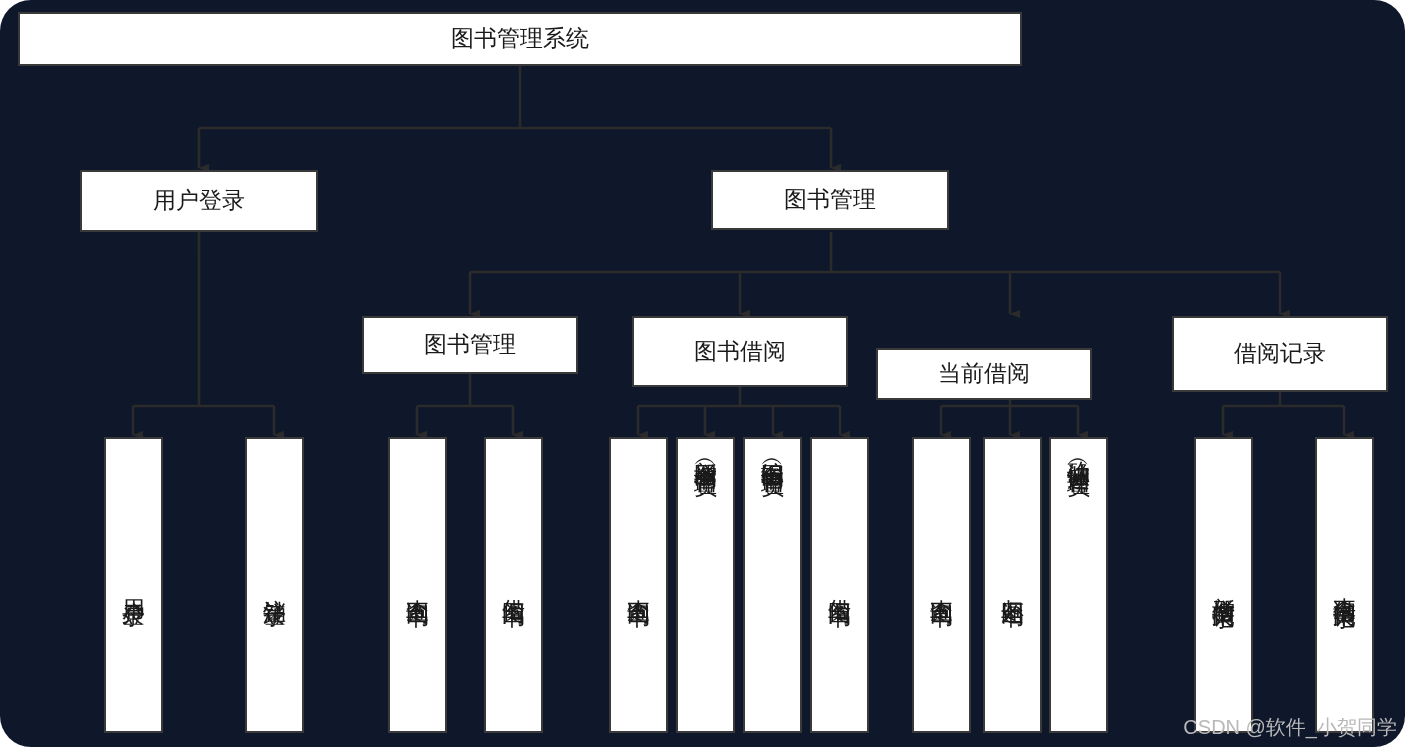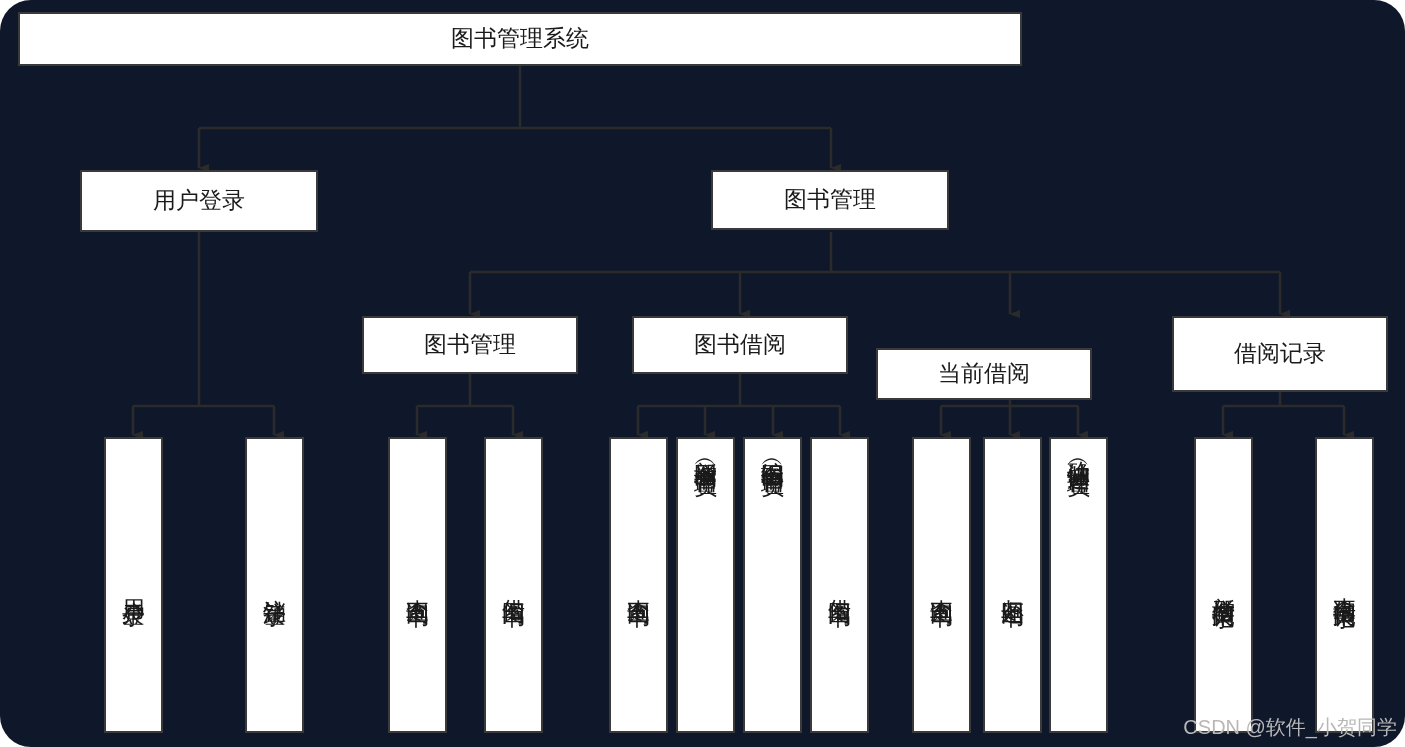--- a/index.html
+++ b/index.html
@@ -131,21 +131,21 @@
   <div class="node horiz" style="left:80px; top:170px; width:238px; height:62px;">
     <span class="label">用户登录</span>
   </div>
   <div class="node horiz" style="left:711px; top:170px; width:238px; height:60px;">
     <span class="label">图书管理</span>
   </div>
 
   <div class="node horiz" style="left:362px; top:316px; width:216px; height:58px;">
     <span class="label">图书管理</span>
   </div>
-  <div class="node horiz" style="left:632px; top:316px; width:216px; height:58px;">
+  <div class="node horiz" style="left:632px; top:316px; width:216px; height:71px;">
     <span class="label">图书借阅</span>
   </div>
   <div class="node horiz" style="left:876px; top:316px; width:216px; height:52px;margin-top:32px;">
     <span class="label">当前借阅</span>
   </div>
   <div class="node horiz" style="left:1172px; top:316px; width:216px; height:76px;">
     <span class="label">借阅记录</span>
   </div>
 
   <div class="node vert centered" style="left:104px; top:437px; width:59px; height:296px;">

